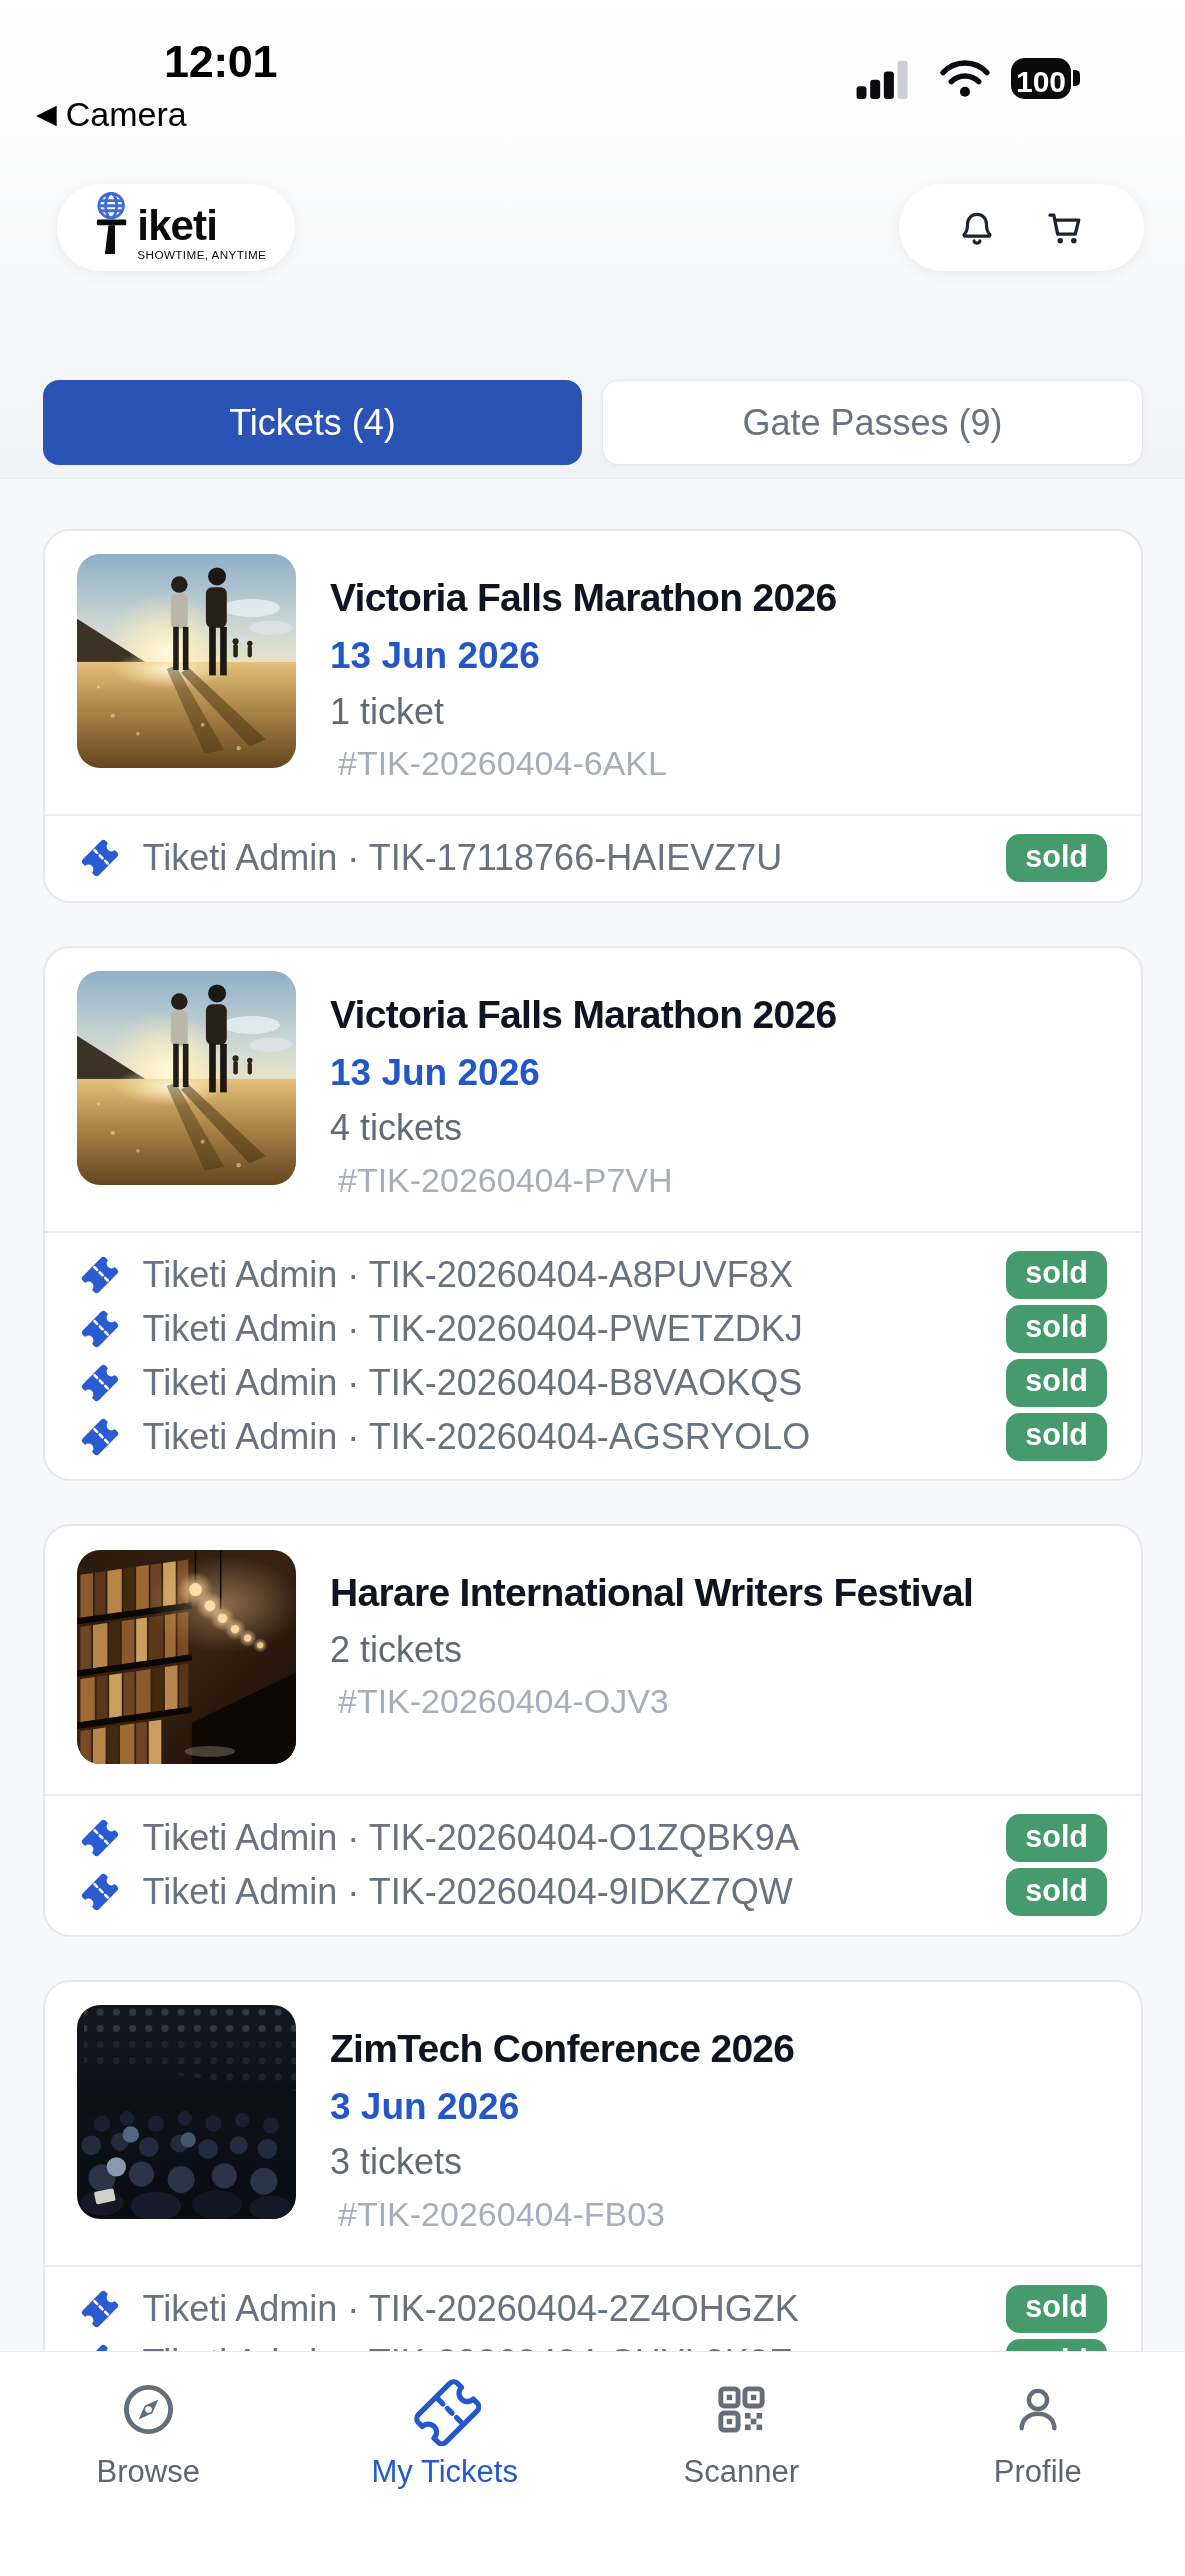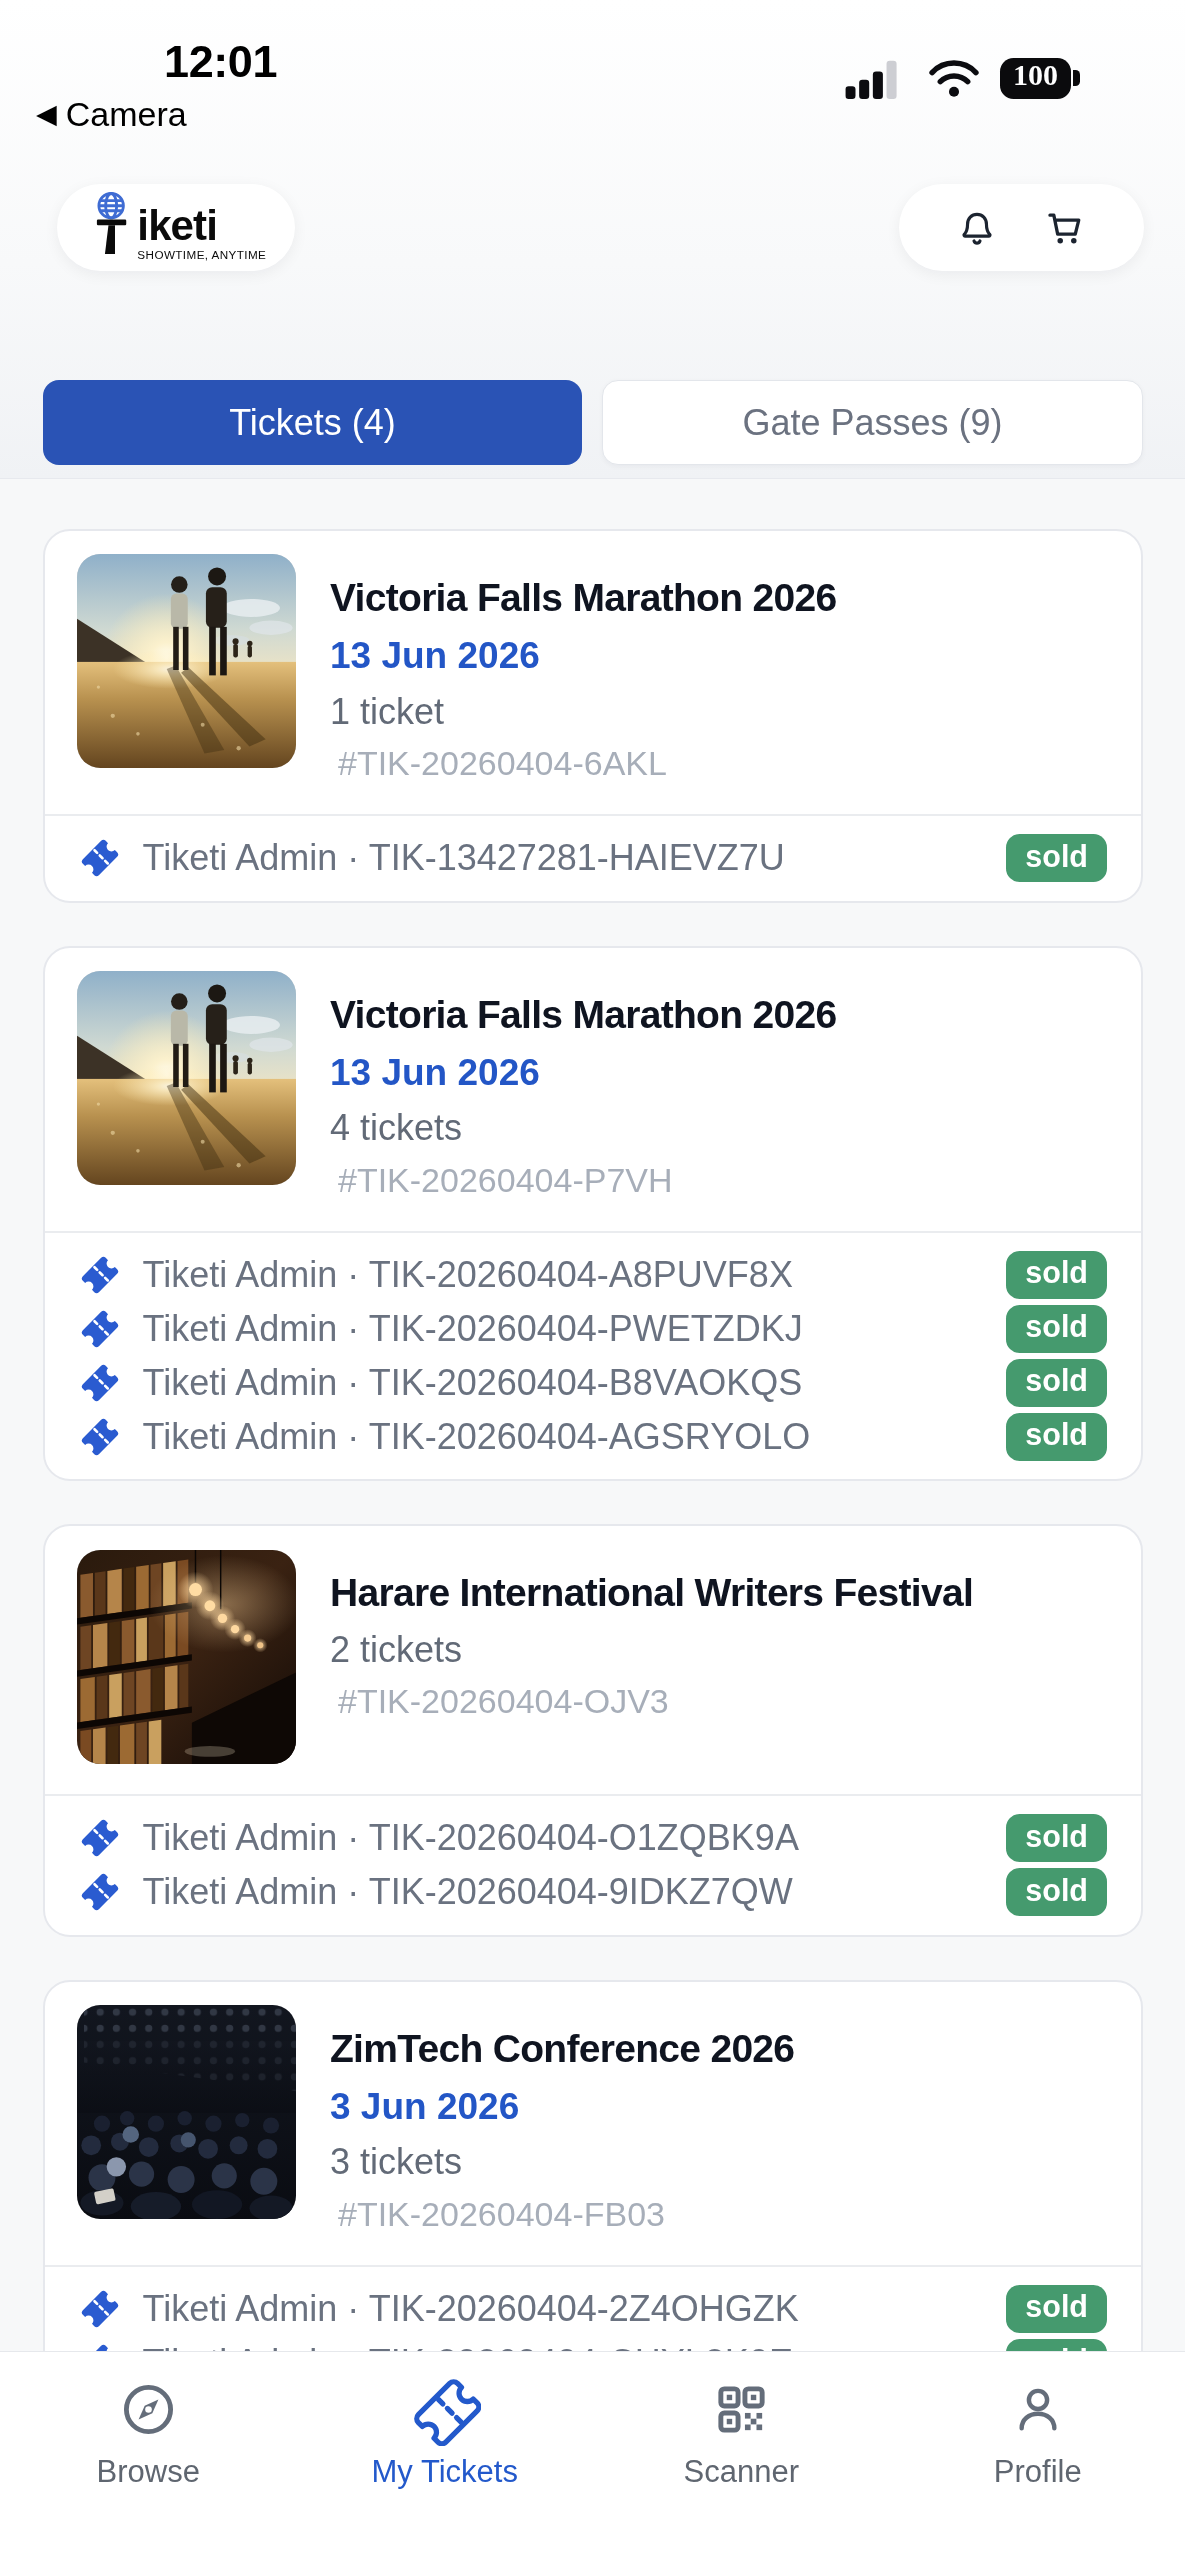--- a/index.html
+++ b/index.html
@@ -28,23 +28,23 @@
     position: absolute; left: 36px; top: 95px;
     display: flex; align-items: center; gap: 9px;
     font-size: 34px; font-weight: 500; color: #000;
   }
   .back-tri { font-size: 27px; line-height: 1; }
   .status-right {
     position: absolute; top: 57px; right: 115px;
     display: flex; align-items: center; gap: 18px;
   }
   .battery {
-    position: relative; width: 71px; height: 41px; background: #0b0b0d;
+    position: relative; width: 60px; height: 41px; background: #0b0b0d;
     border-radius: 13.5px; color: #fff; font-size: 30px; font-weight: 700;
-    display: flex; align-items: flex-start; justify-content: center; font-family: Liberation Serif, serif;
+    display: flex; align-items: flex-end; justify-content: center;
   }
   .battery::after {
     content: ""; position: absolute; right: -9px; top: 12.6px;
     width: 7.2px; height: 16px; background: #0b0b0d; border-radius: 0 4.5px 4.5px 0;
   }
 
   .header-row { position: absolute; top: 184px; left: 0; right: 0; height: 87px; }
   .pill {
     position: absolute; height: 87px; background: #ffffff; border-radius: 44px;
     box-shadow: 0 3.6px 14.4px rgba(15,23,42,.06);
@@ -427,21 +427,21 @@
         <div class="date">13 Jun 2026</div>
         <div class="qty">1 ticket</div>
         <div class="ref">#TIK-20260404-6AKL</div>
       </div>
     </div>
     <div class="rows">
       <div class="trow">
         <svg class="row-icon" viewBox="0 0 47 47" width="42" height="42">
             <use href="#i-ticket-fill"></use>
           </svg>
-        <span class="row-text">Tiketi Admin · TIK-13427281-HAIEVZ7U</span>
+        <span class="row-text">Tiketi Admin · TIK-17118766-HAIEVZ7U</span>
         <span class="badge">sold</span>
       </div>
     </div>
   </div>
 
   <div class="card">
     <div class="card-main">
       <div class="thumb">
         <svg viewBox="0 0 122 119" preserveAspectRatio="xMidYMid slice">
             <use href="#thumb-marathon"></use>

